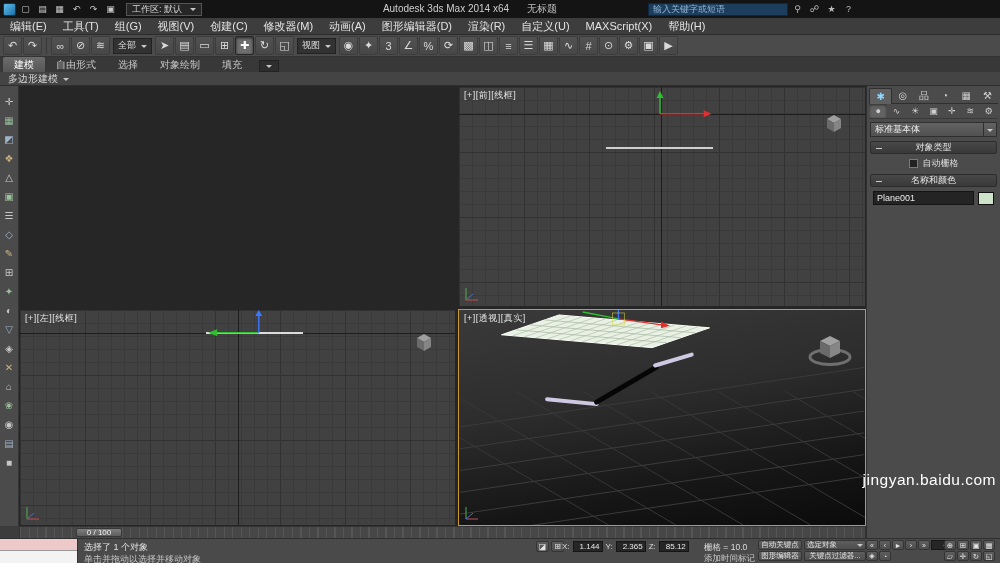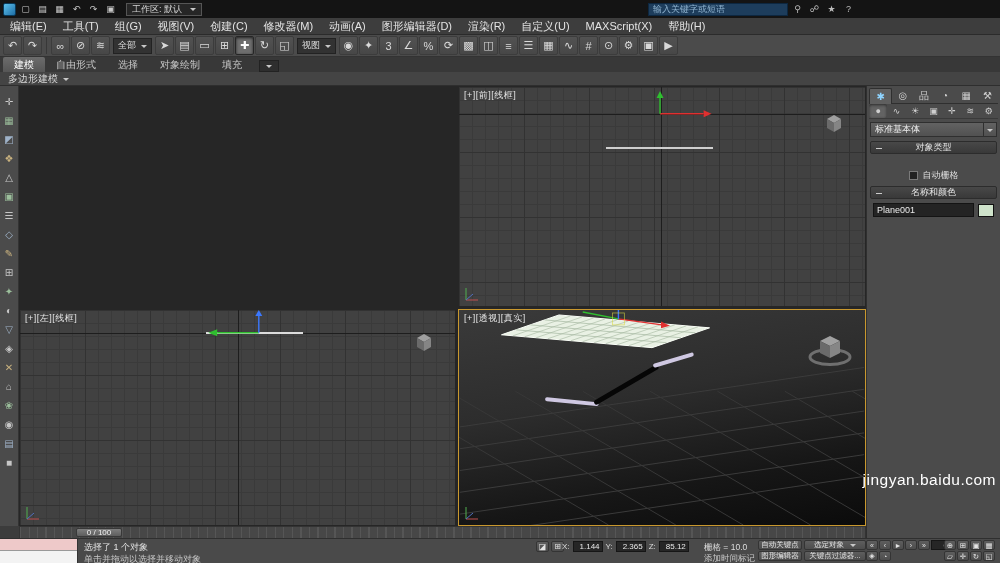--- a/index.html
+++ b/index.html
@@ -84,21 +84,21 @@
   .cp-tabs{display:flex;height:16px;margin:2px 2px 0}
   .cp-tab{flex:1;display:grid;place-items:center;font-size:10px;color:#cfcfcf;border-bottom:1px solid #2f2f2f}
   .cp-tab.active{background:#5f5f5f;border:1px solid #2f2f2f;border-bottom:none;border-radius:2px 2px 0 0;color:#8fd4ff}
   .cp-cats{display:flex;height:15px;margin:0 2px 2px;border-bottom:1px solid #3a3a3a}
   .cp-cat{flex:1;display:grid;place-items:center;font-size:9px;color:#cfcfcf}
   .cp-cat.active{background:#636363;box-shadow:inset 0 1px 3px #2a2a2a;border-radius:2px}
   .cp-combo{margin:3px 3px 4px;height:15px;background:linear-gradient(#626262,#515151);border:1px solid #2f2f2f;display:flex;align-items:center;font-size:9px;color:#f0f0f0;padding-left:4px;position:relative}
   .cp-combo .dd{position:absolute;right:0;top:0;width:13px;height:13px;border-left:1px solid #2f2f2f;display:flex;align-items:center;justify-content:center}
   .ro-head{margin:3px 3px 0;height:13px;background:linear-gradient(#484848,#393939);border:1px solid #2c2c2c;border-radius:2px;font-size:9px;color:#e4e4e4;display:flex;align-items:center;justify-content:center;position:relative}
   .ro-head .minus{position:absolute;left:5px;top:6px;width:6px;height:1px;background:#ccc}
-  .autogrid{height:15px;display:flex;align-items:center;justify-content:center;gap:5px;font-size:9px;color:#ddd;margin-top:14px}
+  .autogrid{height:15px;display:flex;align-items:center;justify-content:center;gap:5px;font-size:9px;color:#ddd;margin-top:2px}
   .chk{width:9px;height:9px;background:#222;border:1px solid #7a7a7a}
   .prim-grid{display:grid;grid-template-columns:1fr 1fr;gap:4px 5px;padding:4px 6px 2px}
   .prim-btn{height:14px;background:linear-gradient(#656565,#525252);border:1px solid #2f2f2f;box-shadow:inset 0 1px 0 #7a7a7a;border-radius:3px;font-size:9px;color:#eee;display:flex;align-items:center;justify-content:center;white-space:nowrap;overflow:hidden}
   .name-row{display:flex;gap:4px;padding:4px 6px;align-items:center}
   .obj-name{flex:1;height:14px;background:#242424;border:1px solid #141414;color:#eaeaea;font-size:9px;padding:0 3px;font-family:inherit;min-width:0}
   .swatch{width:16px;height:13px;border:1px solid #111}
 
   
   #timeline{position:absolute;left:19px;top:526px;width:847px;height:25px;background:#474747;border:1px solid #333;
     background-image:repeating-linear-gradient(90deg,rgba(100,100,100,.5) 0 1px,transparent 1px 8.5px)}
@@ -115,21 +115,21 @@
   .sb-btn{background:linear-gradient(#5e5e5e,#4d4d4d);border:1px solid #343434;border-radius:2px;color:#e4e4e4;display:flex;align-items:center;justify-content:center;overflow:hidden;white-space:nowrap}
   .lk{width:13px;height:11px;font-size:8px}
   #xyz{position:absolute;left:562px;top:2px;display:flex;gap:3px;align-items:center}
   .sb-field{background:#262626;border:1px solid #161616;color:#e8e8e8;font-size:8px;display:flex;align-items:center;justify-content:flex-end;padding:0 2px}
   .xyz-f{width:30px;height:11px}
   .xyz-l{font-size:8px;color:#dcdcdc}
   #grid-label{position:absolute;left:704px;top:3px;font-size:8.5px;color:#dedede;white-space:nowrap}
   #time-tag{position:absolute;left:704px;top:14px;font-size:8.5px;color:#c9c9c9;white-space:nowrap}
   #keys{position:absolute;left:758px;top:1px;display:grid;grid-template-columns:44px 62px;gap:1px 2px}
   .key-btn{height:10px;font-size:7.5px}
-  .sel-dd{justify-content:space-between;padding:0 9px}
+  .sel-dd{justify-content:space-between;padding:0 2px}
   #playback{position:absolute;left:866px;top:1px}
   #playback .row{display:flex;gap:1px;margin-bottom:1px}
   .pb{width:12px;height:10px;font-size:7px}
   #frame-field{width:20px;height:10px}
   #nav{position:absolute;left:944px;top:1px;display:grid;grid-template-columns:repeat(4,12px);gap:1px}
   .nv{width:12px;height:10px;font-size:7.5px}
 
   
   #watermark{position:absolute;left:768px;top:468px;width:228px;z-index:40;color:#fff}
   #wm-row{display:flex;align-items:center;font-weight:bold;font-size:29px;line-height:30px}
@@ -142,20 +142,23 @@
 <div id="app">
 
   <div id="titlebar">
     <div class="app-logo"></div>
     <div class="rep">
       
     <div class="tb-ico ico">▢</div><div class="tb-ico ico">▤</div><div class="tb-ico ico">▦</div><div class="tb-ico ico">↶</div><div class="tb-ico ico">↷</div><div class="tb-ico ico">▣</div></div>
     <div class="ws-combo">
       <span>工作区: 默认</span>
       <span class="caret"></span>
+    </div>
+    <div class="tb-title">
+      <span>Autodesk 3ds Max  2014 x64</span><span class="doc">无标题</span>
     </div>
     <input class="ic-search" placeholder="输入关键字或短语" style="">
     <div class="rep">
       
     <div class="ic-ico ico">⚲</div><div class="ic-ico ico">☍</div><div class="ic-ico ico">★</div><div class="ic-ico ico">?</div></div>
     <div id="tb-spacer"></div>
   </div>
 
   <div id="menubar">
     <div class="rep">

